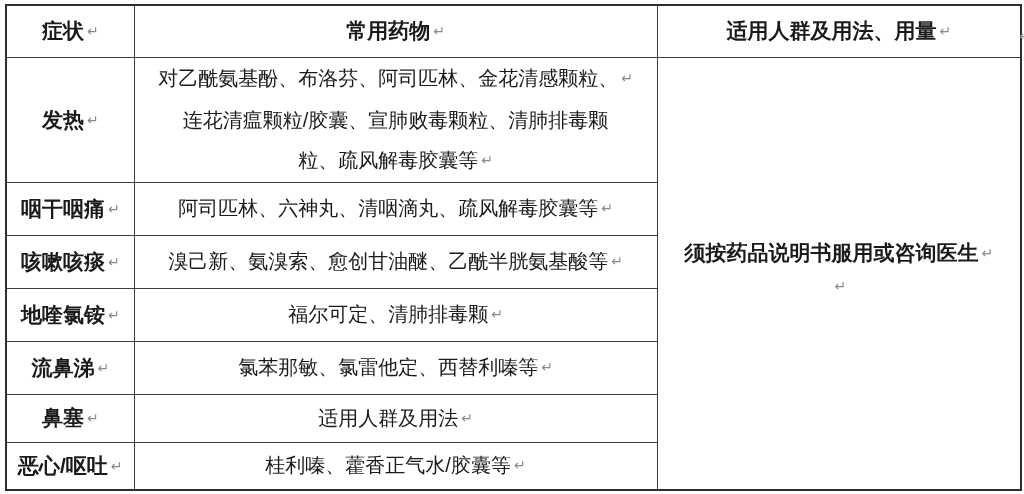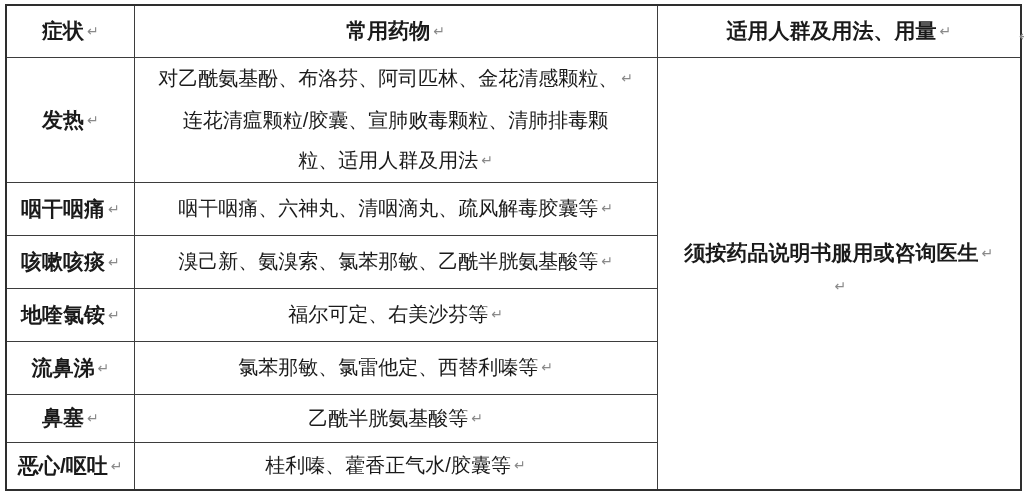--- a/index.html
+++ b/index.html
@@ -51,46 +51,46 @@
         <tr class="r-head">
       <th><span>症状</span><span class="mark">↵</span></th>
       <th><span>常用药物</span><span class="mark">↵</span></th>
       <th><span>适用人群及用法、用量</span><span class="mark">↵</span></th>
     </tr>
     <tr class="r-fever">
       <td class="sym"><span>发热</span><span class="mark">↵</span></td>
       <td class="drugs drugs-multi">
         <div class="dline"><span>对乙酰氨基酚、布洛芬、阿司匹林、金花清感颗粒、</span><span class="mark">↵</span></div>
         <div class="dline"><span>连花清瘟颗粒/胶囊、宣肺败毒颗粒、清肺排毒颗</span></div>
-        <div class="dline"><span>粒、适用人群及用法</span><span class="mark">↵</span></div>
+        <div class="dline"><span>粒、疏风解毒胶囊等</span><span class="mark">↵</span></div>
       </td>
       <td class="note" rowspan="7">
         <div><span>须按药品说明书服用或咨询医生</span><span class="mark">↵</span></div>
         <div class="empty-para"><span class="mark">↵</span></div>
       </td>
     </tr>
     <tr class="r-mid">
       <td class="sym"><span>咽干咽痛</span><span class="mark">↵</span></td>
-      <td class="drugs"><span>咽干咽痛、六神丸、清咽滴丸、疏风解毒胶囊等</span><span class="mark">↵</span></td>
+      <td class="drugs"><span>阿司匹林、六神丸、清咽滴丸、疏风解毒胶囊等</span><span class="mark">↵</span></td>
     </tr>
     <tr class="r-mid">
       <td class="sym"><span>咳嗽咳痰</span><span class="mark">↵</span></td>
-      <td class="drugs"><span>溴己新、氨溴索、氯苯那敏、乙酰半胱氨基酸等</span><span class="mark">↵</span></td>
+      <td class="drugs"><span>溴己新、氨溴索、愈创甘油醚、乙酰半胱氨基酸等</span><span class="mark">↵</span></td>
     </tr>
     <tr class="r-mid">
       <td class="sym"><span>地喹氯铵</span><span class="mark">↵</span></td>
-      <td class="drugs"><span>福尔可定、右美沙芬等</span><span class="mark">↵</span></td>
+      <td class="drugs"><span>福尔可定、清肺排毒颗</span><span class="mark">↵</span></td>
     </tr>
     <tr class="r-mid">
       <td class="sym"><span>流鼻涕</span><span class="mark">↵</span></td>
       <td class="drugs"><span>氯苯那敏、氯雷他定、西替利嗪等</span><span class="mark">↵</span></td>
     </tr>
     <tr class="r-short">
       <td class="sym"><span>鼻塞</span><span class="mark">↵</span></td>
-      <td class="drugs"><span>乙酰半胱氨基酸等</span><span class="mark">↵</span></td>
+      <td class="drugs"><span>适用人群及用法</span><span class="mark">↵</span></td>
     </tr>
     <tr class="r-short">
       <td class="sym"><span>恶心/呕吐</span><span class="mark">↵</span></td>
       <td class="drugs"><span>桂利嗪、藿香正气水/胶囊等</span><span class="mark">↵</span></td>
     </tr>
   </tbody>
     </table>
   <span class="rowend-mark">↵</span>
 </div>
 

